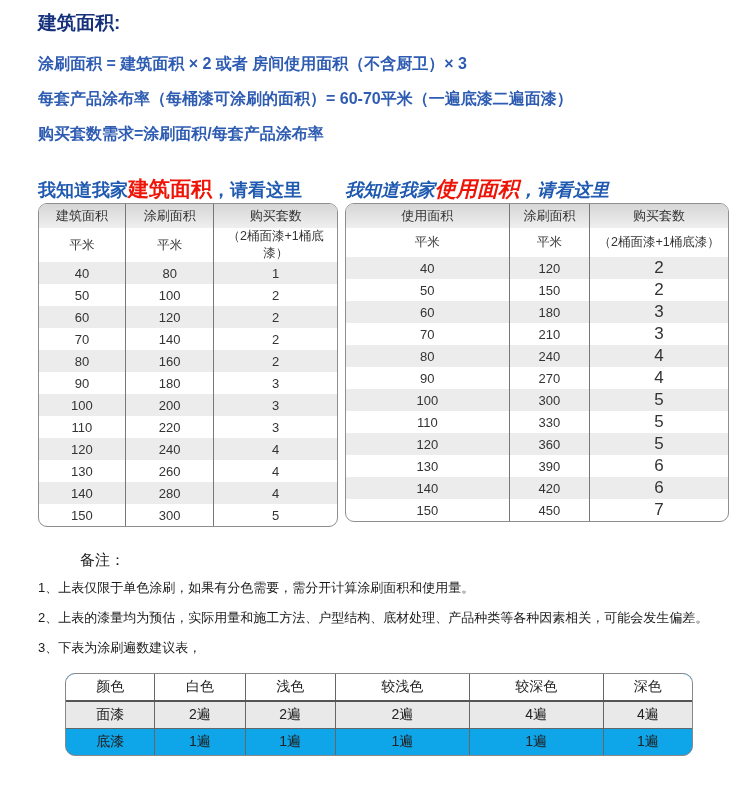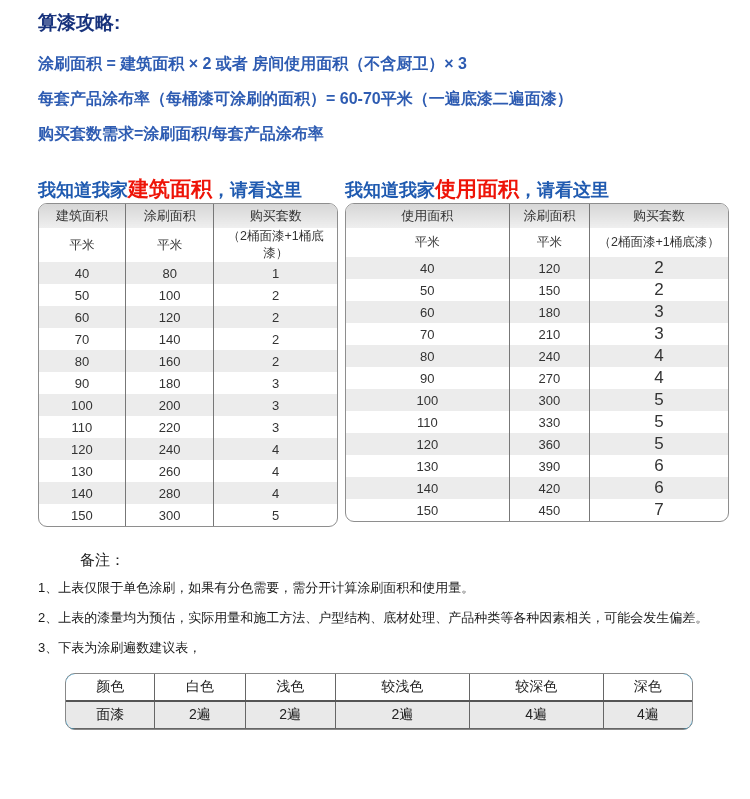--- a/index.html
+++ b/index.html
@@ -22,21 +22,21 @@
     font-size: 16px; font-weight: bold; color: #2e5cb2;
     line-height: 35px; white-space: nowrap;
   }
 
   
   .sections { display: flex; gap: 7px; align-items: flex-end; }
   .section-header {
     font-size: 18px; font-weight: bold; color: #1f5ab0; white-space: nowrap;
   }
   .section-header.building { width: 300px; }
-  .section-header.usage { width: 384px; }
+  .section-header.usage { width: 384px; font-style: italic; }
   .section-header .red { color: #ee1408; font-size: 21px; }
 
   
   .tables-row { display: flex; gap: 7px; }
   .tbl-wrap {
     border: 1px solid #8e8e8e; border-radius: 9px; overflow: hidden;
     background: #fff; align-self: flex-start;
   }
   .tbl-wrap.building { width: 300px; }
   .tbl-wrap.usage { width: 384px; }
@@ -74,21 +74,21 @@
   }
   .coats-tbl th:last-child, .coats-tbl td:last-child { border-right: none; text-align: center; }
   .coats-tbl thead th { border-bottom: 2px solid #555; background: #fff; }
   .coats-tbl tbody tr.shade td { background: #e9e9e9; border-bottom: 1px solid #666; }
 </style>
 </head>
 <body>
 
 <div class="page">
 
-  <div class="title">算漆攻略:</div>
+  <div class="title">建筑面积:</div>
 
   <div class="formulas">
     <div class="formula">涂刷面积 = 建筑面积 × 2  或者  房间使用面积（不含厨卫）× 3</div>
     <div class="formula">每套产品涂布率（每桶漆可涂刷的面积）= 60-70平米（一遍底漆二遍面漆）</div>
     <div class="formula">购买套数需求=涂刷面积/每套产品涂布率</div>
   </div>
 
   <div class="sections">
     <div class="section-header building">
       <span>我知道我家</span><span class="red">建筑面积</span><span>，请看这里</span>
@@ -288,17 +288,25 @@
         </thead>
         <tbody>
           <tr class="shade">
             <td>面漆</td>
             <td>2遍</td>
             <td>2遍</td>
             <td>2遍</td>
             <td>4遍</td>
             <td>4遍</td>
           </tr>
+          <tr>
+            <td>底漆</td>
+            <td>1遍</td>
+            <td>1遍</td>
+            <td>1遍</td>
+            <td>1遍</td>
+            <td>1遍</td>
+          </tr>
         </tbody>
       </table>
     </div>
 
 </div>
 
 </body></html>

